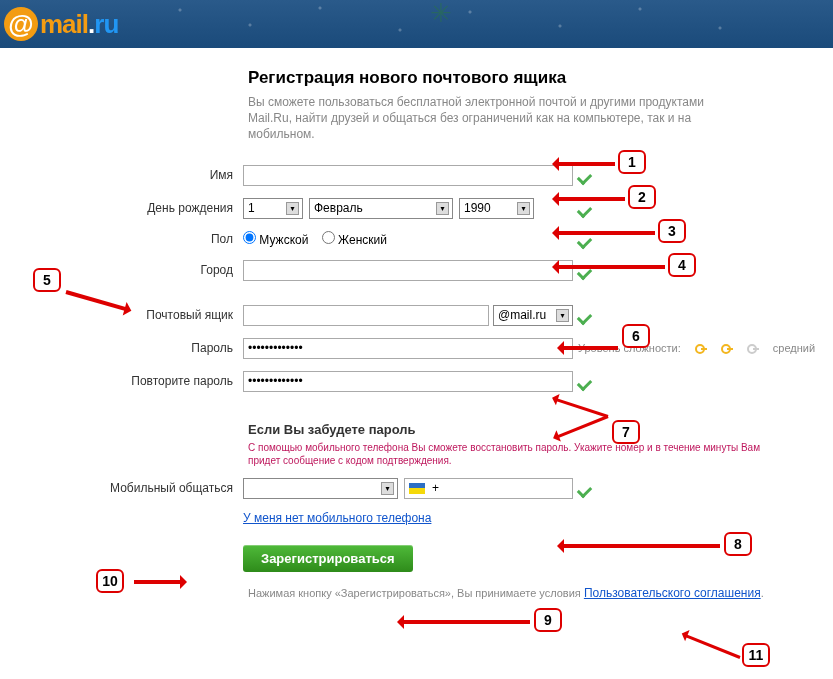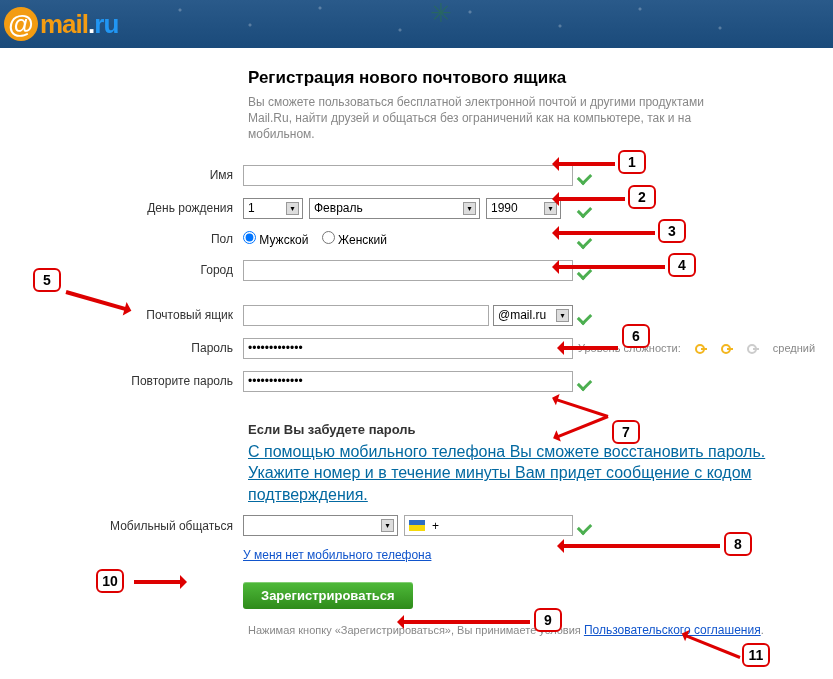--- a/index.html
+++ b/index.html
@@ -160,21 +160,21 @@
 
 
   <div class="row">
     <div class="col-label">День рождения</div>
     <div class="col-input">
       <div class="dob">
         <div class="sel" style="width:60px">
             <span>1</span>
             <span class="arrow">▾</span>
           </div>
-        <div class="sel" style="width:171px">
+        <div class="sel" style="width:144px">
             <span>Февраль</span>
             <span class="arrow">▾</span>
           </div>
         <div class="sel" style="width:75px">
             <span>1990</span>
             <span class="arrow">▾</span>
           </div>
       </div>
     </div>
     <div class="col-valid"><span class="check"></span></div>
@@ -227,21 +227,21 @@
   <div class="row">
     <div class="col-label">Повторите пароль</div>
     <div class="col-input"><input type="password" value="•••••••••••••" style=""></div>
     <div class="col-valid"><span class="check"></span></div>
   </div>
 
   <div style="height:18px"></div>
 
   <div style="margin-left:200px; margin-bottom:10px; width:520px;">
     <div class="section-h">Если Вы забудете пароль</div>
-    <div style="color:#0369a1; font-size:16px; line-height:1.35;text-decoration:underline;">С помощью мобильного телефона Вы сможете восстановить пароль. Укажите номер и в течение минуты Вам придет сообщение с кодом подтверждения.</div>
+    <div style="color:#be185d; font-size:10px; line-height:1.35;">С помощью мобильного телефона Вы сможете восстановить пароль. Укажите номер и в течение минуты Вам придет сообщение с кодом подтверждения.</div>
   </div>
 
   <div class="row">
     <div class="col-label">Мобильный общаться</div>
     <div class="col-input" style="display:flex; gap:6px;">
       <div class="sel" style="width:155px">
           <span></span>
           <span class="arrow">▾</span>
         </div>
       <div style="display:flex; align-items:center; border:1px solid #aaa; height:21px; padding:0 4px; flex:1;">

